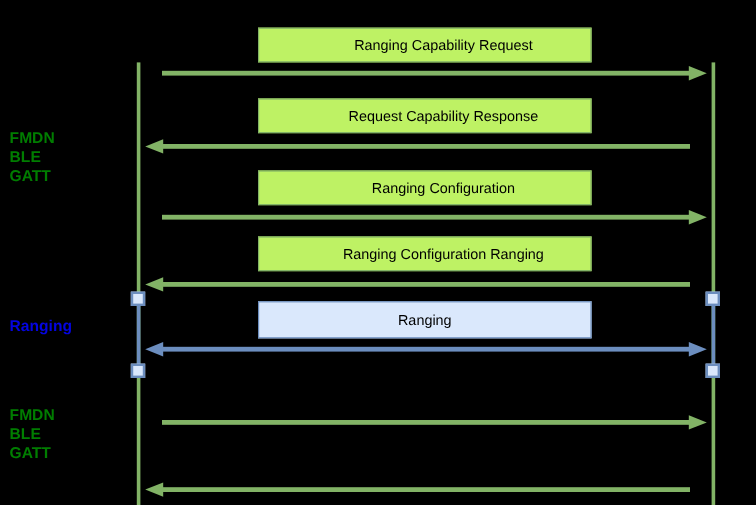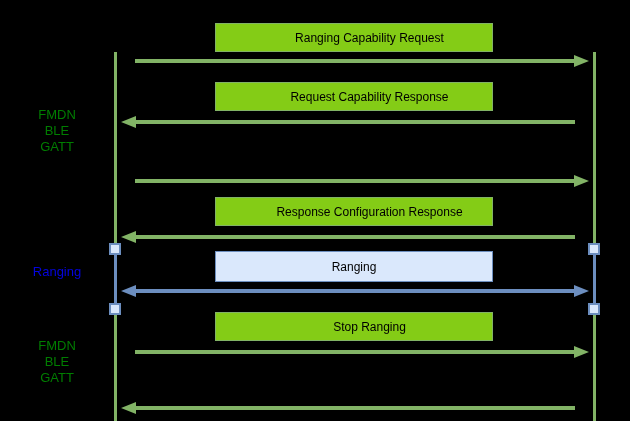--- a/index.html
+++ b/index.html
@@ -9,22 +9,21 @@
     height: 421px;
     background: #000000;
     font-family: "Liberation Sans", sans-serif;
     overflow: hidden;
   }
   
   .sec-label {
     position: absolute;
     left: 8px;
     width: 98px;
-    text-align: center;
-    font-weight: normal;
+    font-weight: bold;
     font-size: 13px;
     line-height: 16px;
   }
   .sec-label.green { color: #007d00; }
   .sec-label.blue  { color: #0404e0; }
   
   .lifeline {
     position: absolute;
     top: 52px;
     width: 3px;
@@ -51,21 +50,21 @@
     left: 215px;
     width: 278px;
     height: 29px;
     box-sizing: border-box;
     display: flex;
     align-items: center;
     justify-content: center;
     font-size: 12px;
     color: #000000;
   }
-  .msg-box.green { background: #84cc16; border: 1.5px solid #82b366; padding-left: 31px; }
+  .msg-box.green { background: #bef264; border: 1.5px solid #82b366; padding-left: 31px; }
   .msg-box.blue  { background: #dae8fc; border: 1.5px solid #6c8ebf; height: 31px; }
   
   .arrow {
     position: absolute;
     left: 135px;
     width: 440px;
     height: 4px;
   }
   .arrow.green { background: #82b366; color: #82b366; }
   .arrow.blue  { background: #6c8ebf; color: #6c8ebf; }
@@ -116,42 +115,42 @@
     <span class="head pt-right"></span>
   </div>
 
   <div class="msg-box green" style="top:82px">
     <span>Request Capability Response</span>
   </div>
   <div class="arrow green" style="top:120px">
     <span class="head pt-left"></span>
   </div>
 
+  <div class="msg-box green" style="top:142px">
+    <span>Ranging Configuration</span>
+  </div>
   <div class="arrow green" style="top:179px">
     <span class="head pt-right"></span>
   </div>
 
   <div class="msg-box green" style="top:197px">
-    <span>Response Configuration Response</span>
+    <span>Ranging Configuration Ranging</span>
   </div>
   <div class="arrow green" style="top:235px">
     <span class="head pt-left"></span>
   </div>
 
   <div class="msg-box blue" style="top:251px">
     <span>Ranging</span>
   </div>
   <div class="arrow blue" style="top:289px">
     <span class="head pt-left"></span>
     <span class="head pt-right"></span>
   </div>
 
-  <div class="msg-box green" style="top:312px">
-    <span>Stop Ranging</span>
-  </div>
   <div class="arrow green" style="top:350px">
     <span class="head pt-right"></span>
   </div>
 
   <div class="arrow green" style="top:406px">
     <span class="head pt-left"></span>
   </div>
 
 </div>
 

